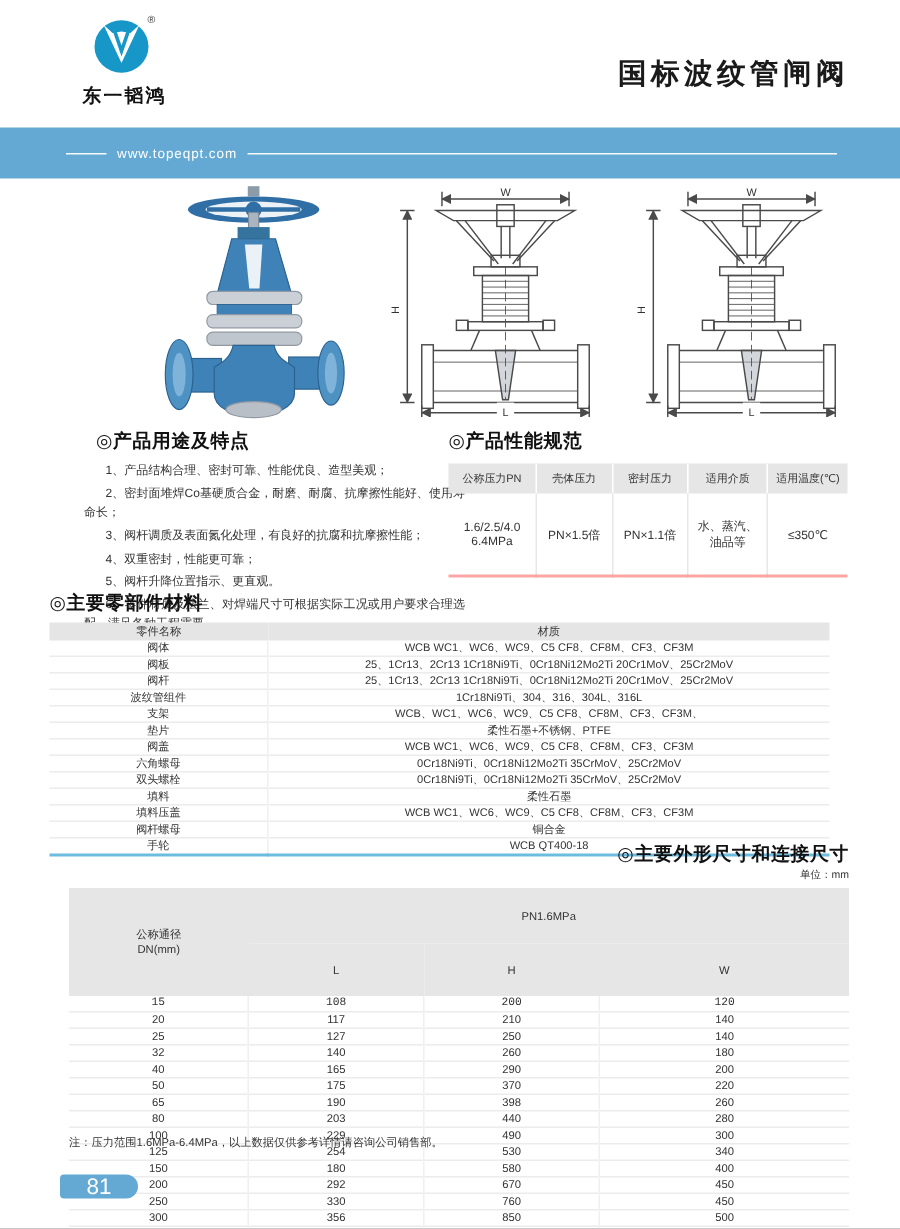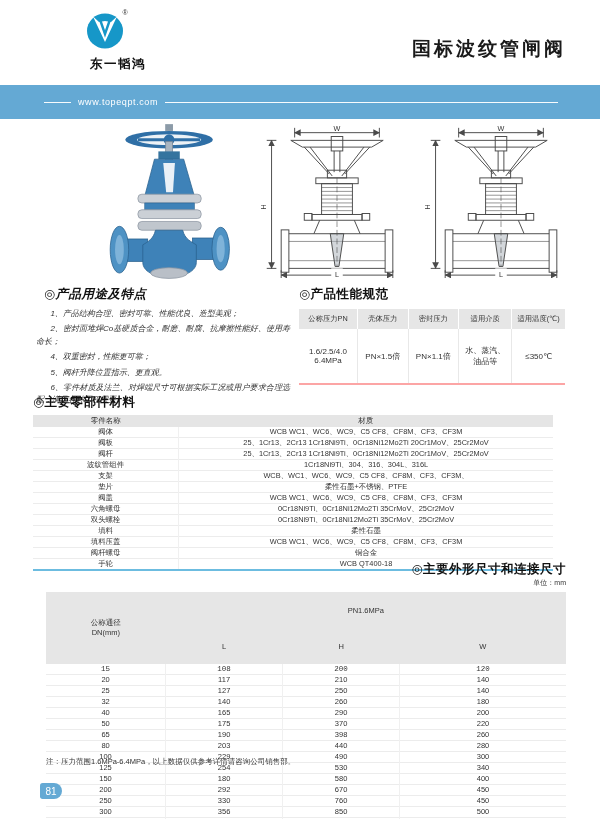--- a/index.html
+++ b/index.html
@@ -2,37 +2,37 @@
 <html><head>
 <meta charset="utf-8">
 <style>
   html,body { margin:0; padding:0; background:#9e9e9e; }
   .page {
     position:relative; width:600px; height:819px; margin:0 auto;
     background:#fff; overflow:hidden;
     font-family:"Liberation Sans","DejaVu Sans",sans-serif; color:#333;
   }
   
-  .logo-block { position:absolute; left:68px; top:7px; width:78px; text-align:right; }
+  .logo-block { position:absolute; left:44px; top:7px; width:78px; text-align:center; }
   .logo-svg { width:46px; height:48px; display:block; margin:0 auto; }
   .brand-name { font-size:12.5px; font-weight:bold; letter-spacing:1.5px; color:#111; margin-top:1px; white-space:nowrap; }
   .page-title { position:absolute; right:34px; top:36px; font-size:19px; font-weight:bold; letter-spacing:3px; color:#1a1a1a; }
   .banner { position:absolute; left:0; top:85px; width:600px; height:34px; background:#64A9D4; display:flex; align-items:center; }
   .banner .line { height:1px; background:rgba(255,255,255,.95); }
   .banner .line-left { width:27px; margin-left:44px; }
   .banner .line-right { flex:1; margin-right:42px; }
   .website { color:#fff; font-size:9px; letter-spacing:.6px; padding:0 7px; text-decoration:none; }
   
   .photo-wrap   { position:absolute; left:99px;  top:122px; width:146px; height:160px; }
   .drawing-1    { position:absolute; left:255px; top:124px; width:164px; height:154px; }
   .drawing-2    { position:absolute; left:421px; top:124px; width:160px; height:154px; }
   .dim-label { font-size:7.5px; fill:#333; text-anchor:middle; font-family:"Liberation Sans",sans-serif; }
   
   .section-heading { font-size:12.5px; font-weight:bold; color:#111; letter-spacing:.5px; }
-  .features { position:absolute; left:36px; top:286px; width:254px;font-style:italic; }
+  .features { position:absolute; left:56px; top:286px; width:254px; }
   .features .section-heading { margin-left:8px; }
   .features p { margin:3px 0 0 0; font-size:8px; line-height:12.4px; color:#333; text-indent:1.8em; text-align:justify; }
   .features p:first-of-type { margin-top:5px; }
   .performance { position:absolute; left:299px; top:286px; width:266px; }
   table { border-collapse:collapse; table-layout:fixed; width:100%; }
   .perf-table { margin-top:6px; border-bottom:2px solid #fca5a5; }
   .perf-table th { background:#E6E6E6; font-size:7.3px; font-weight:normal; color:#333; height:20px; border-left:1px solid #fff; padding:0; }
   .perf-table th:first-child { border-left:none; }
   .perf-table td { font-size:8px; color:#333; text-align:center; height:54px; vertical-align:middle; border-left:1px solid #E8E8E8; white-space:pre-line; padding:0; }
   .perf-table td:first-child { border-left:none; }
@@ -52,21 +52,21 @@
   .dim-table th { background:#E6E6E6; font-size:7.5px; font-weight:normal; color:#333; padding:12px; }
   .dim-table th.dn-th { white-space:pre-line; line-height:10px; }
   .dim-table thead tr:first-child th { height:13px; }
   .dim-table thead tr:last-child th { height:11px; }
   .dim-table td { font-size:7.5px; color:#333; text-align:center; height:10px; line-height:10px; padding:0; border-left:1px solid #F0F0F0; }
   .dim-table td:first-child { border-left:none; }
   .dim-table tbody tr td { border-top:1px solid #ECECEC; }
   .dim-table tbody tr:first-child td { border-top:none;font-family:Liberation Mono, monospace; }
   
   .note { position:absolute; left:46px; top:757px; font-size:7.5px; color:#333; }
-  .page-badge { position:absolute; left:40px; top:783px; width:22px; height:16px; background:#64A9D4; border-radius:3px 9px 9px 3px; color:#fff; font-size:10px; display:flex; align-items:center; justify-content:center; }
+  .page-badge { position:absolute; left:40px; top:783px; width:52px; height:16px; background:#64A9D4; border-radius:3px 9px 9px 3px; color:#fff; font-size:15px; display:flex; align-items:center; justify-content:center; }
 </style>
 </head>
 <body>
 
 <svg width="0" height="0" style="position:absolute" aria-hidden="true">
   <defs>
     <marker id="arr" viewBox="0 0 10 10" refX="9" refY="5" markerWidth="7" markerHeight="7" orient="auto-start-reverse">
       <path d="M0,0 L10,5 L0,10 z" fill="#4a4a4a"></path>
     </marker>
     <g id="valve-lineart" stroke="#4a4a4a" stroke-width="1" fill="none">
@@ -177,20 +177,21 @@
     <text class="dim-label" x="80" y="7">W</text>
     <text class="dim-label" x="6" y="86" transform="rotate(-90 6 86)">H</text>
     <rect x="74" y="150" width="12" height="9" fill="#fff"></rect>
     <text class="dim-label" x="80" y="159">L</text>
   </svg>
 
   <div class="features">
     <div class="section-heading">◎产品用途及特点</div>
     <p>1、产品结构合理、密封可靠、性能优良、造型美观；</p>
     <p>2、密封面堆焊Co基硬质合金，耐磨、耐腐、抗摩擦性能好、使用寿命长；</p>
+    <p>3、阀杆调质及表面氮化处理，有良好的抗腐和抗摩擦性能；</p>
     <p>4、双重密封，性能更可靠；</p>
     <p>5、阀杆升降位置指示、更直观。</p>
     <p>6、零件材质及法兰、对焊端尺寸可根据实际工况或用户要求合理选配，满足各种工程需要。</p>
   </div>
 
   <div class="performance">
     <div class="section-heading">◎产品性能规范</div>
     <table class="perf-table">
       <colgroup>
           <col style="width:22%">

